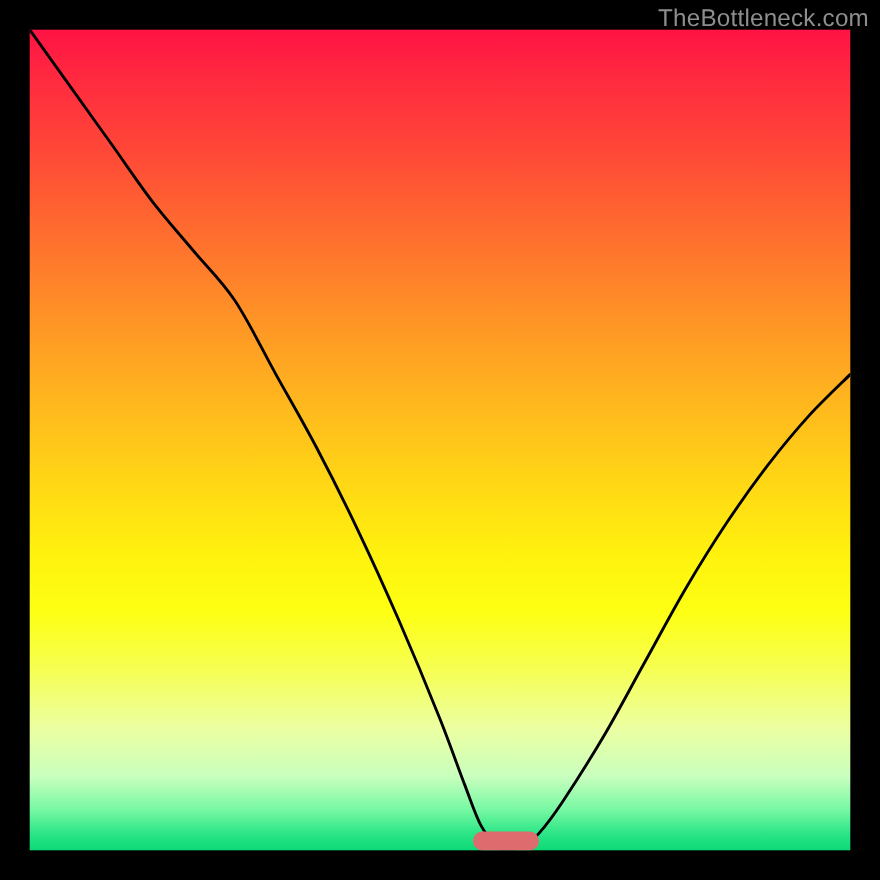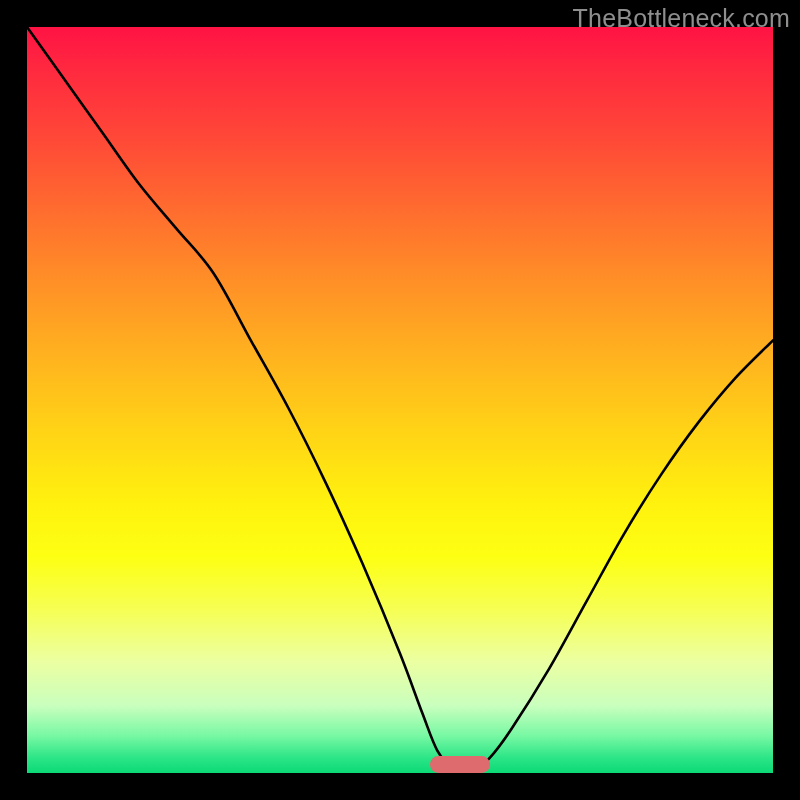--- a/index.html
+++ b/index.html
@@ -43,21 +43,21 @@
       #78f8a3 95%,
       #2be586 98%,
       #0cd977 100%
     );
   }
   .watermark {
     position: absolute;
     top: 4px;
     right: 10px;
     color: #8e8e8e;
-    font-size: 25px;
+    font-size: 22px;
     font-weight: 500;
     letter-spacing: 0.2px;
     user-select: none;
   }
   svg.curve {
     position: absolute;
     left: 0;
     top: 0;
     width: 746px;
     height: 746px;

